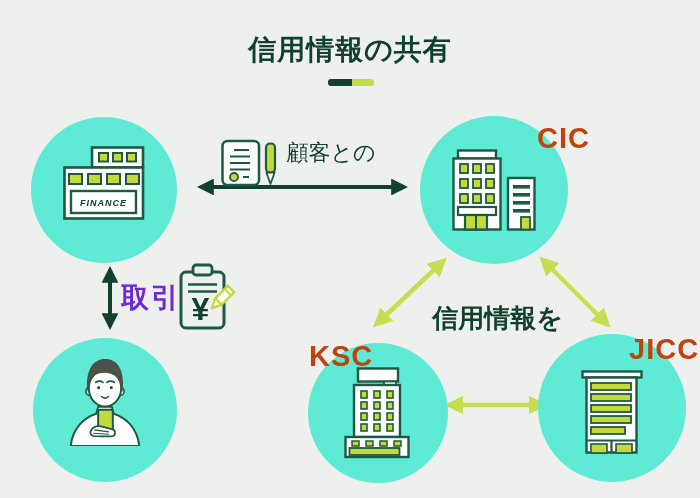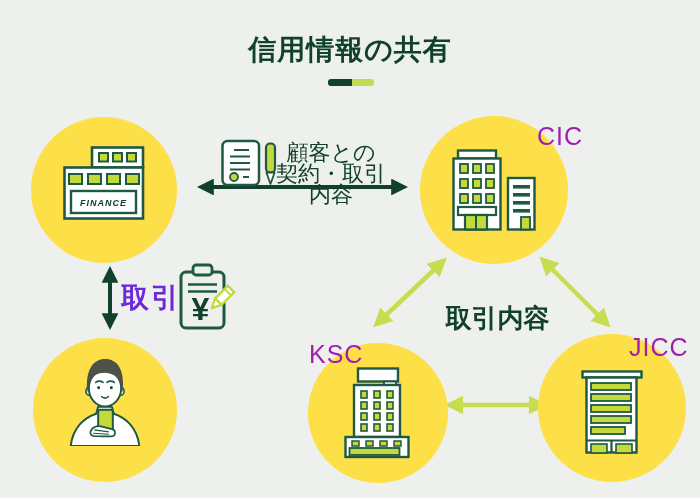--- a/index.html
+++ b/index.html
@@ -11,41 +11,41 @@
     position:absolute;left:0;top:31px;width:700px;text-align:center;
     font-size:28px;font-weight:bold;color:#11402d;letter-spacing:1px;
   }
   .accent{
     position:absolute;left:328px;top:79px;width:46px;height:7px;border-radius:3px;
     overflow:hidden;display:flex;
   }
   .accent .seg-dark{width:24px;height:7px;background:#11402d;}
   .accent .seg-yellow{width:22px;height:7px;background:#bfdb52;}
   .circle{
-    position:absolute;background:#fde047;border-radius:50%;text-decoration:underline;
+    position:absolute;background:#5eead4;border-radius:50%;text-decoration:underline;
   }
   .c-fin{left:31px;top:117px;width:146px;height:146px;}
   .c-user{left:33px;top:338px;width:144px;height:144px;}
   .c-cic{left:420px;top:116px;width:148px;height:148px;}
   .c-ksc{left:308px;top:343px;width:140px;height:140px;}
   .c-jicc{left:538px;top:334px;width:148px;height:148px;}
   .circle .icon{position:absolute;left:50%;transform:translateX(-50%);}
   .c-fin .icon{top:29px;}
   .c-user .icon{top:16px;}
   .c-cic .icon{top:33px;}
   .c-ksc .icon{top:24px;}
   .c-jicc .icon{top:36px;}
   .node-label{
     position:absolute;left:0;width:100%;text-align:center;
     font-size:20px;font-weight:bold;color:#11402d;
   }
   .c-fin .node-label{top:106px;}
   .c-user .node-label{top:104px;}
   .bureau-label{
-    position:absolute;font-size:25px;font-weight:normal;color:#a21caf;letter-spacing:1px;
+    position:absolute;font-size:29px;font-weight:bold;color:#c2410c;letter-spacing:1px;
   }
   .bl-cic{left:537px;top:122px;}
   .bl-ksc{left:309px;top:340px;}
   .bl-jicc{left:629px;top:333px;}
   .share-text{
     position:absolute;left:400px;top:301px;width:195px;text-align:center;
     font-size:26px;font-weight:bold;color:#11402d;line-height:34px;
   }
   .contract-text{
     position:absolute;left:270px;top:142px;width:122px;text-align:center;
@@ -198,34 +198,33 @@
     <line x1="9" y1="30.5" x2="29" y2="30.5" stroke="#1e5943" stroke-width="2"></line>
     <circle cx="13" cy="38" r="4" fill="#c3d93c" stroke="#1e5943" stroke-width="1.8"></circle>
     <line x1="22" y1="38" x2="28" y2="38" stroke="#1e5943" stroke-width="2"></line>
     <g>
       <rect x="45" y="4.5" width="9" height="29" rx="4" fill="#c3d93c" stroke="#1e5943" stroke-width="2.2"></rect>
       <polygon points="45.4,33.5 53.6,33.5 49.5,45" fill="#fff" stroke="#1e5943" stroke-width="1.8" stroke-linejoin="round"></polygon>
     </g>
   </svg>
   <div class="contract-text">
     <div>顧客との</div>
-    <div>契約・取引内容</div>
   </div>
 
   <div class="transaction-label">取引</div>
   <svg class="abs" style="left:179px;top:263px;" width="58" height="68" viewBox="0 0 58 68">
     <rect x="2" y="9" width="43" height="56" rx="5" fill="none" stroke="#1e5943" stroke-width="3"></rect>
     <rect x="14" y="2" width="19" height="10" rx="3" fill="#edf0ed" stroke="#1e5943" stroke-width="2.8"></rect>
     <line x1="9" y1="21.5" x2="38" y2="21.5" stroke="#1e5943" stroke-width="2.5"></line>
     <line x1="9" y1="28.5" x2="38" y2="28.5" stroke="#1e5943" stroke-width="2.5"></line>
     <text x="21.5" y="57" text-anchor="middle" font-size="32" font-weight="bold" fill="#11402d">¥</text>
     <g transform="translate(52,26) rotate(45)">
       <rect x="-4.5" y="0" width="9" height="18" fill="#fff" stroke="#c3d93c" stroke-width="2.4"></rect>
       <line x1="-4.5" y1="4.5" x2="4.5" y2="4.5" stroke="#c3d93c" stroke-width="2"></line>
       <polygon points="-4.5,18 4.5,18 0,27" fill="#fff" stroke="#c3d93c" stroke-width="2.2" stroke-linejoin="round"></polygon>
     </g>
   </svg>
 
   <div class="share-text">
-    <div>取引内容</div>
+    <div>信用情報を</div>
   </div>
 
 </div>
 
 </body></html>

